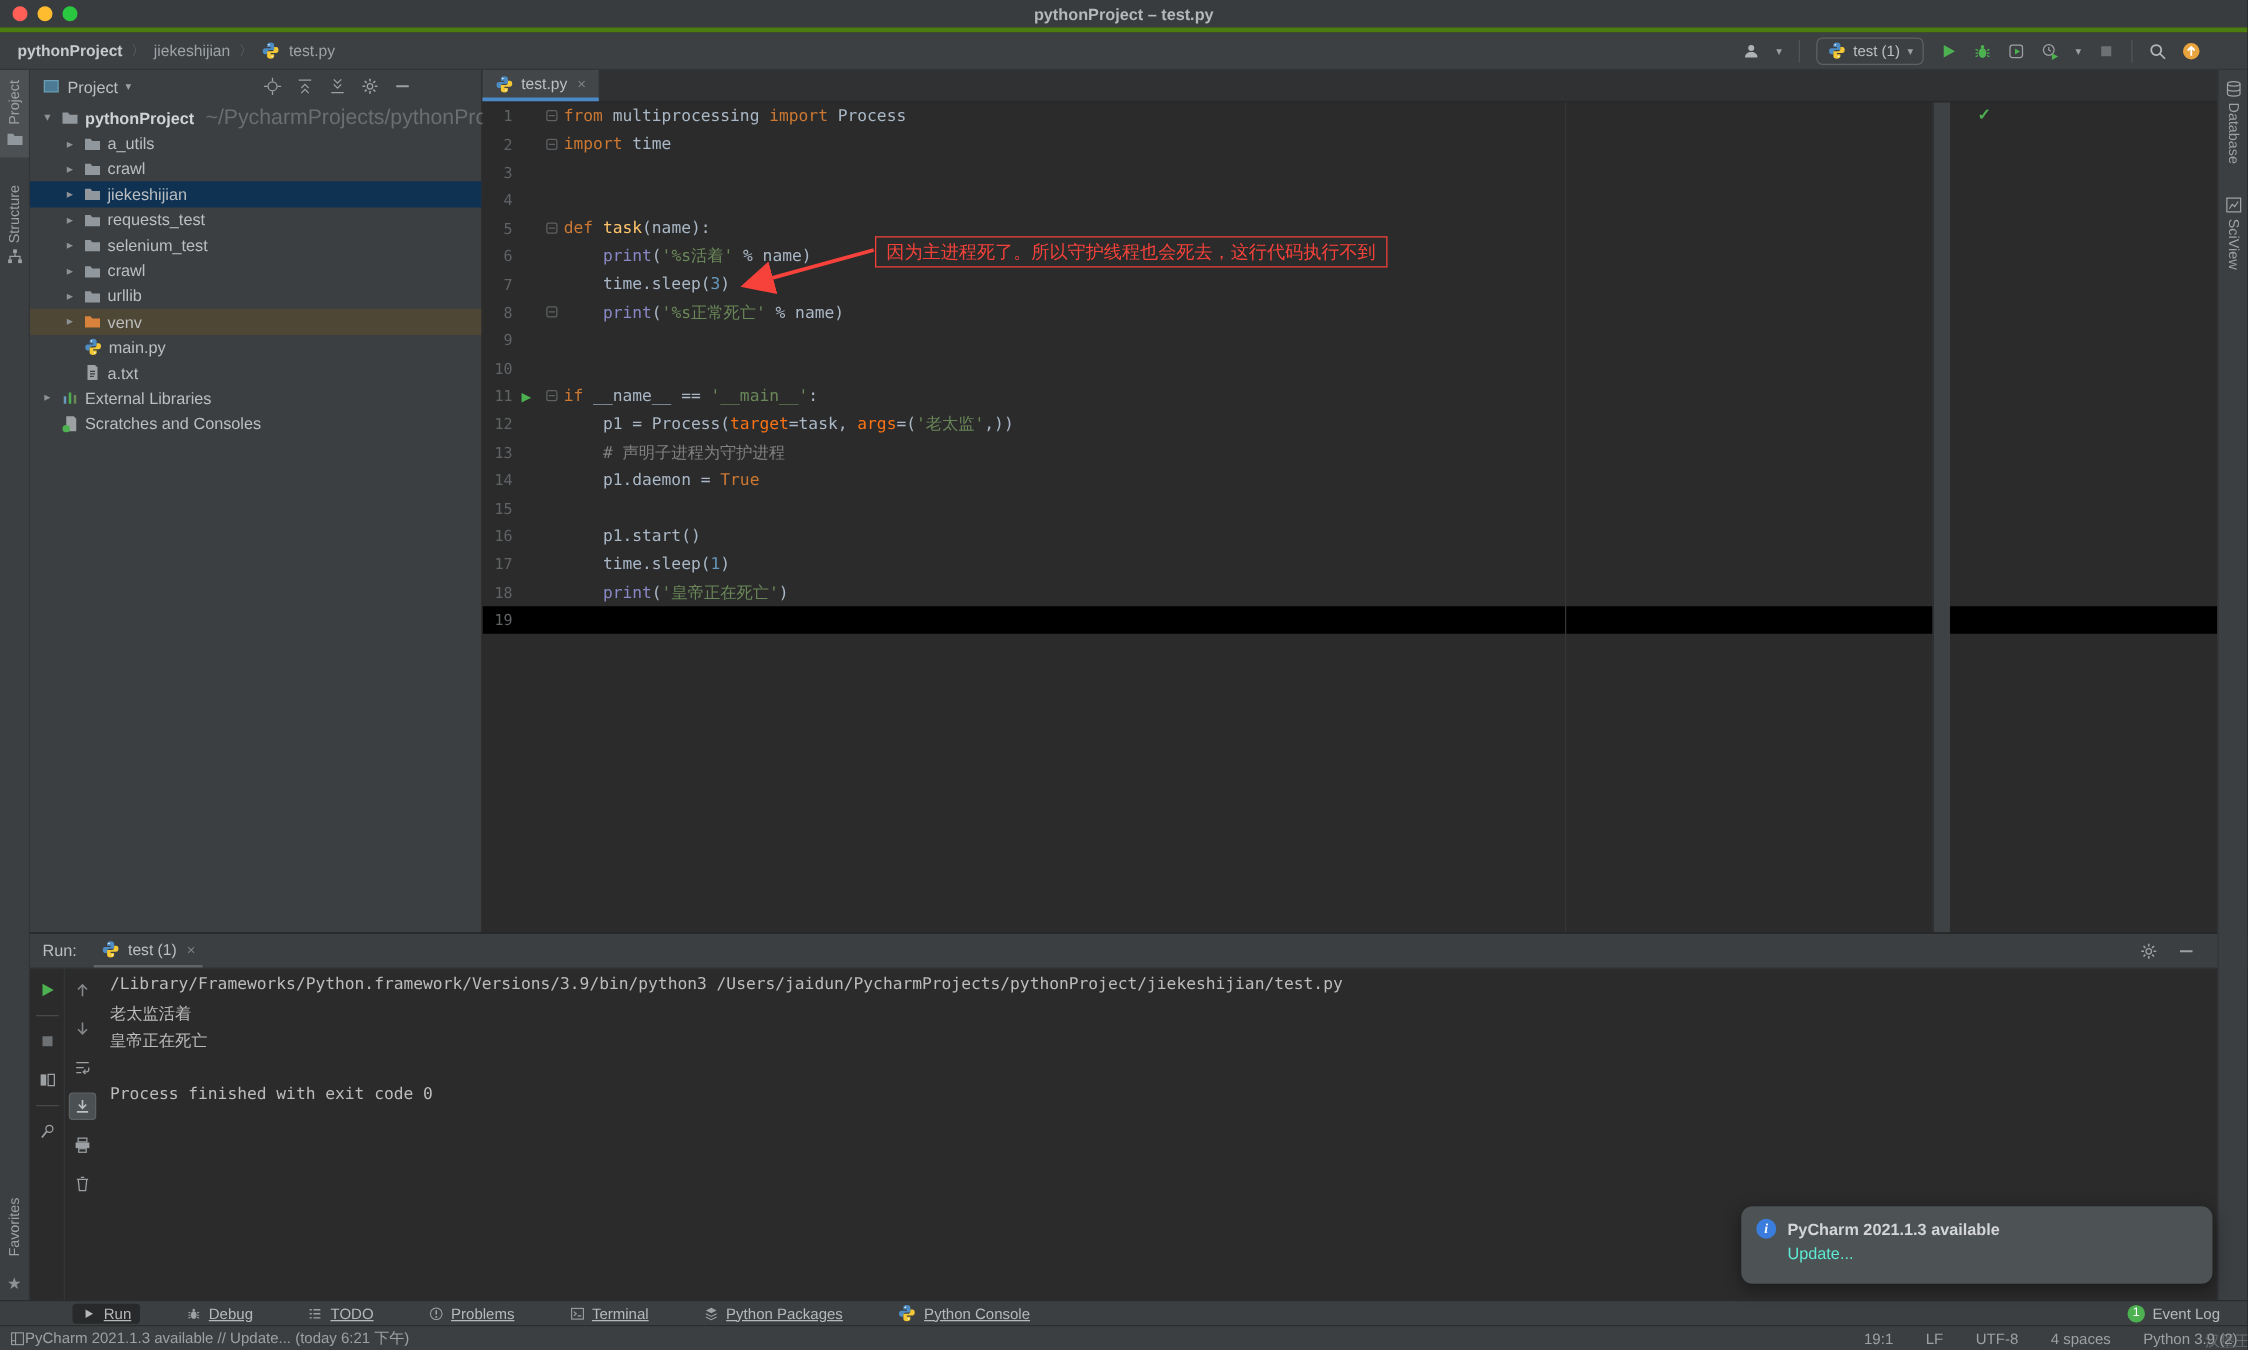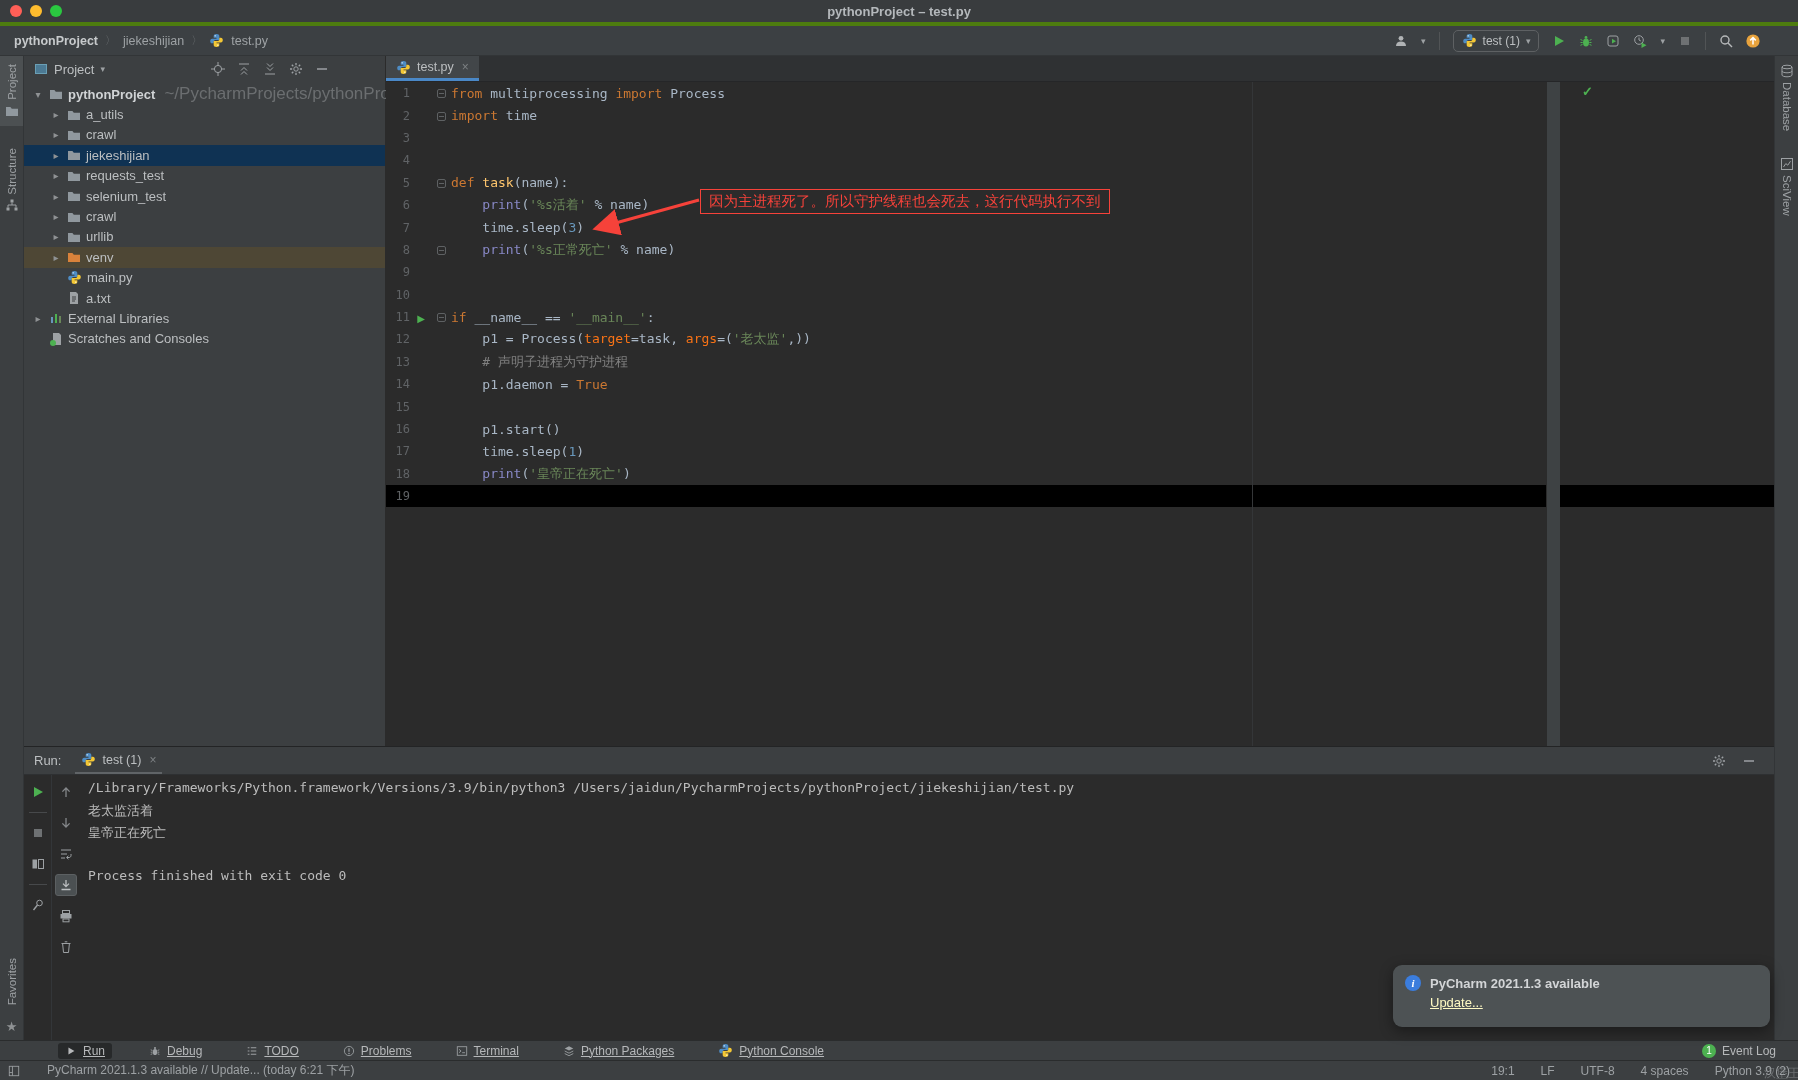--- a/index.html
+++ b/index.html
@@ -113,30 +113,30 @@
   .bbtn { display:flex; align-items:center; gap:6px; padding:1px 7px; border-radius:3px;text-decoration:underline; }
   .bbtn.active { background:#27292a; }
   .eventlog { margin-left:auto; display:flex; align-items:center; gap:6px; padding-right:22px; }
   .badge { width:14px; height:14px; border-radius:50%; background:#4db151; color:#fff; font-size:10px;
            display:flex; align-items:center; justify-content:center; }
 
   
   .statusbar { position:absolute; left:0; bottom:0; width:100%; height:20px; background:#3c3f41;
                border-top:1px solid #2a2c2d; display:flex; align-items:center; font-size:12px;
                color:#9da1a4; z-index:4; }
-  .sb-left { display:flex; align-items:center; gap:27px; padding-left:8px; }
+  .sb-left { display:flex; align-items:center; gap:0; padding-left:8px; }
   .sb-right { margin-left:auto; display:flex; align-items:center; gap:26px; padding-right:8px; position:relative; }
   .watermark { position:absolute; right:-2px; top:1px; color:#8f9396; opacity:.55; font-size:12px; pointer-events:none; }
 
   
   .notification { position:absolute; left:1393px; top:965px; width:377px; height:62px; background:#4d5254;
                   border-radius:9px; box-shadow:0 4px 14px rgba(0,0,0,.4); z-index:6; padding:10px 12px; }
   .notif-row { display:flex; align-items:center; gap:9px; }
   .notif-title { color:#d3d5d7; font-size:13px; font-weight:bold; }
-  .notif-link { color:#fef9c3; font-size:13px; margin-left:25px; margin-top:4px;text-decoration:underline; }
+  .notif-link { color:#5eead4; font-size:13px; margin-left:25px; margin-top:4px; }
   .info-ic { width:16px; height:16px; border-radius:50%; background:#3b7ddd; color:#fff; font-size:11px;
              font-weight:bold; display:flex; align-items:center; justify-content:center;
              font-family:"Liberation Serif", serif; font-style:italic; }
 </style>
 </head>
 <body>
 
 <div class="app">
 
   <div class="titlebar">

